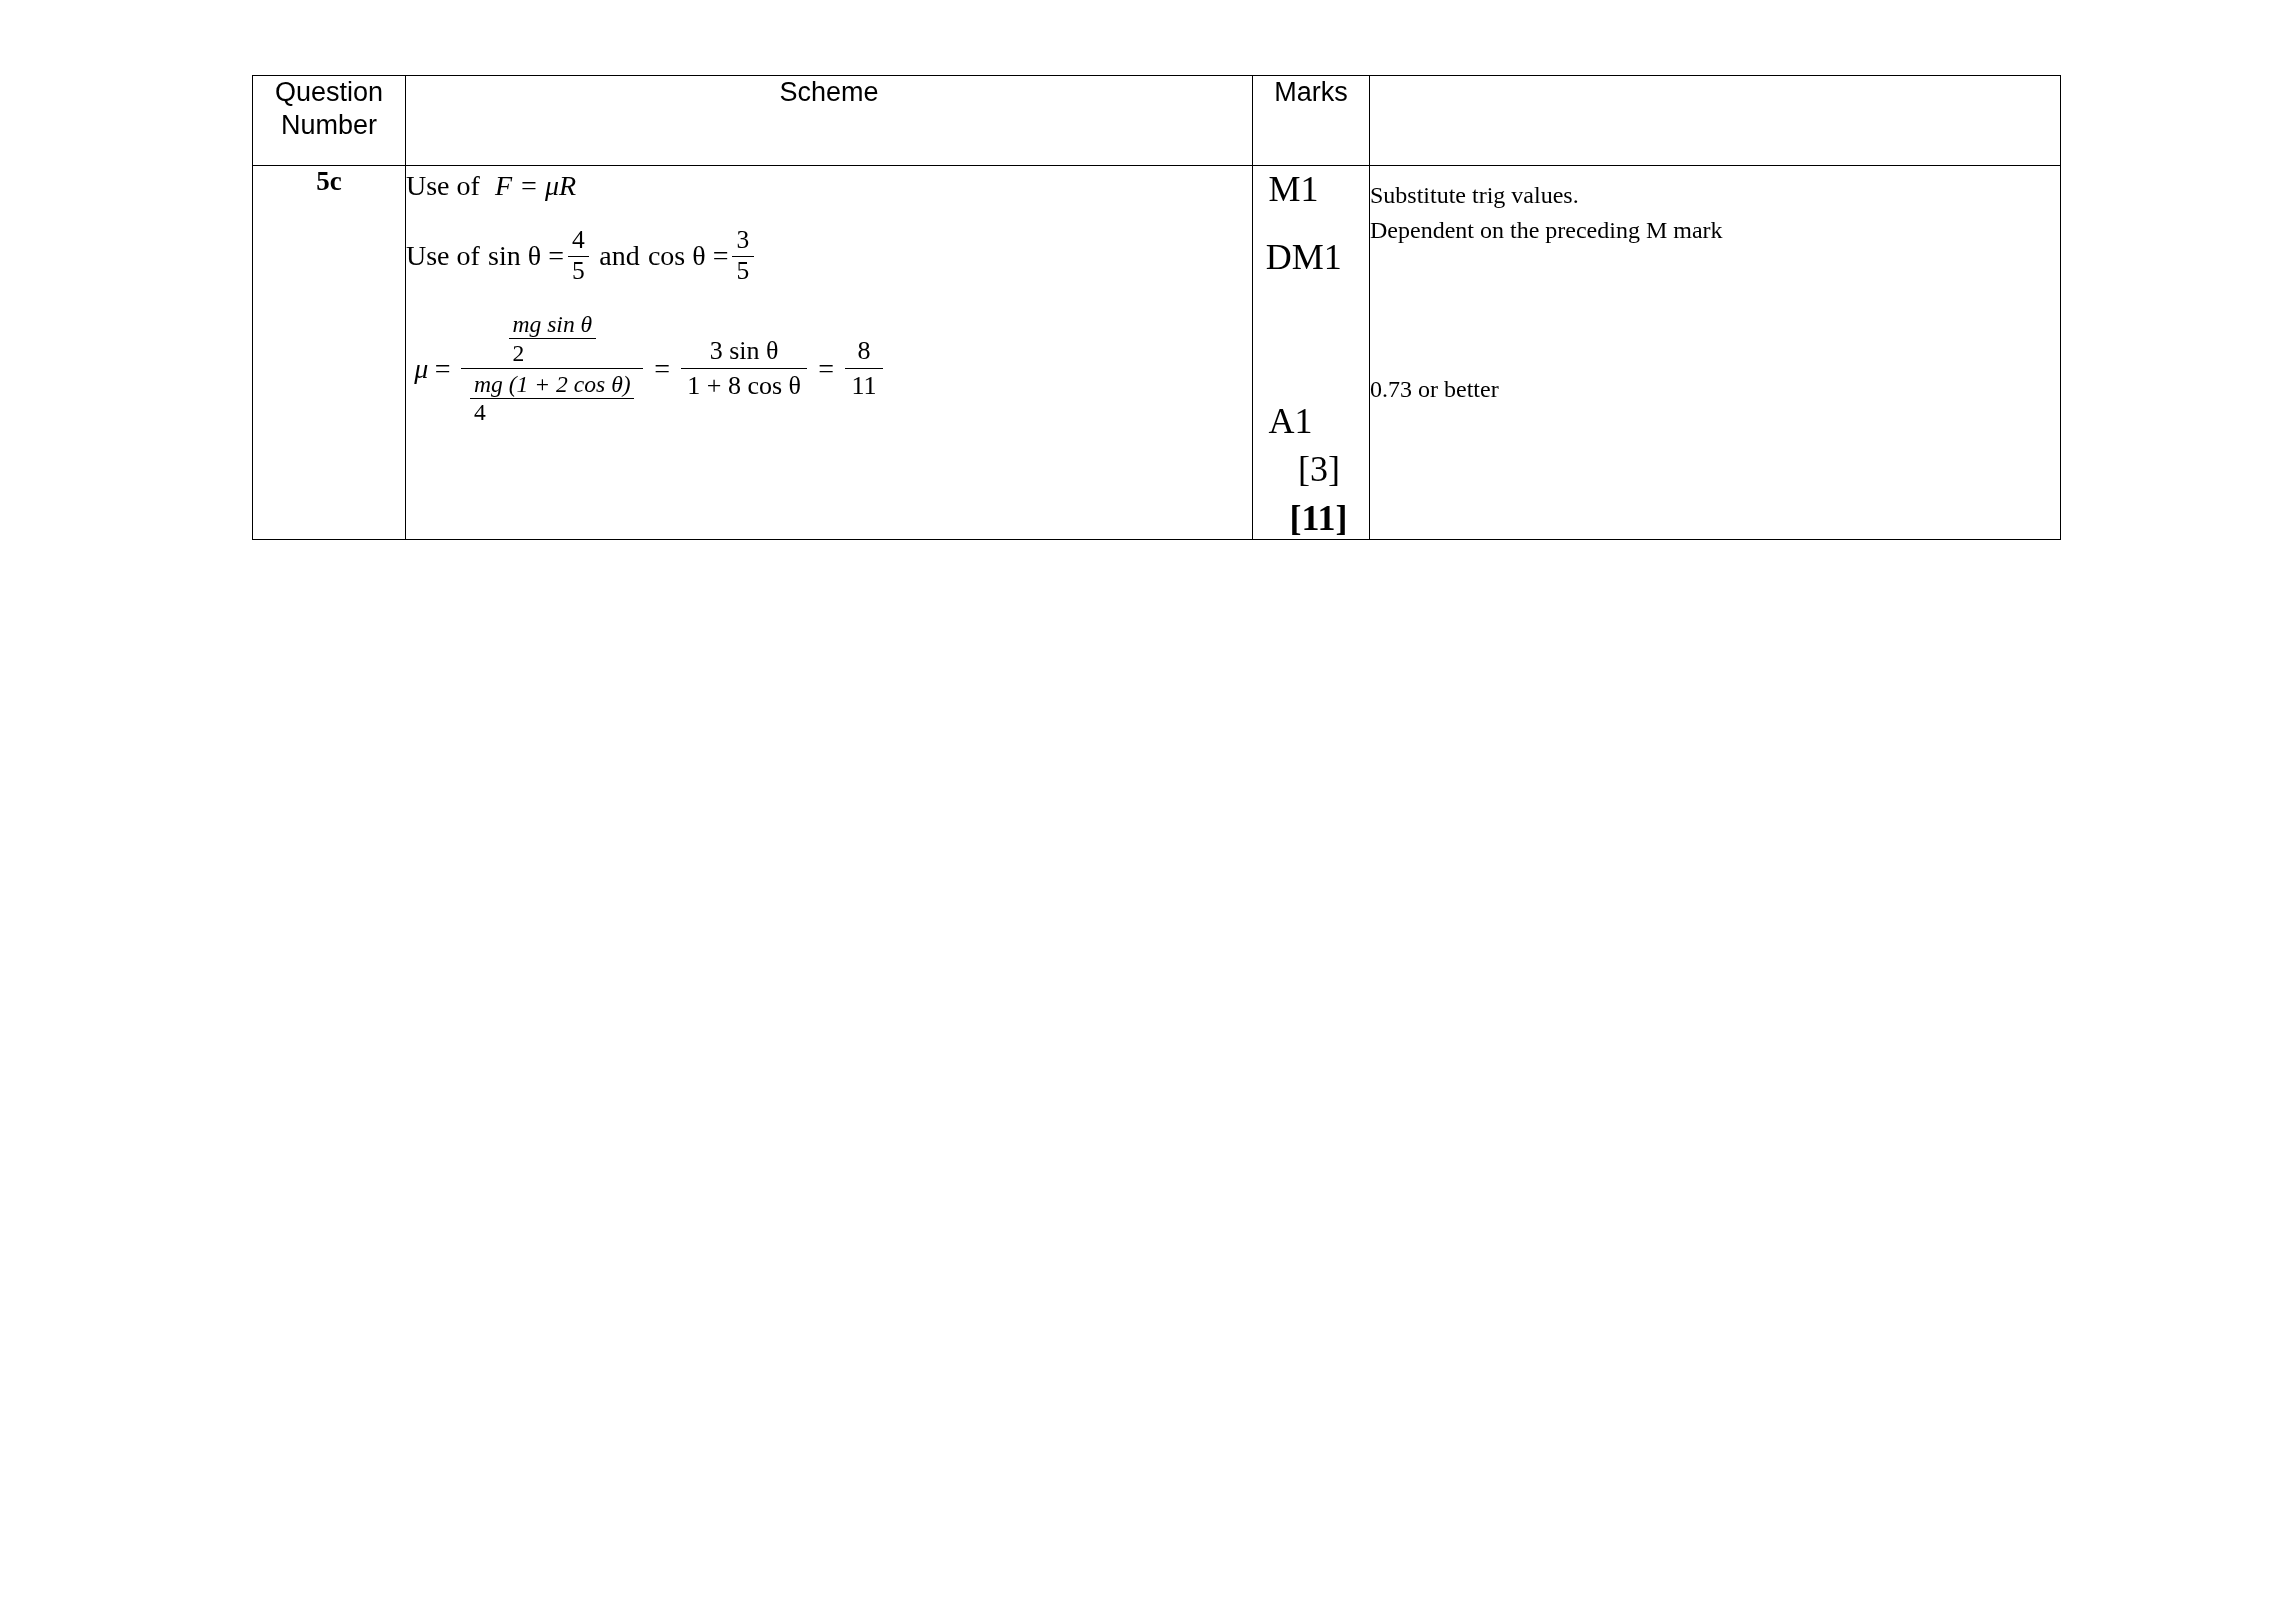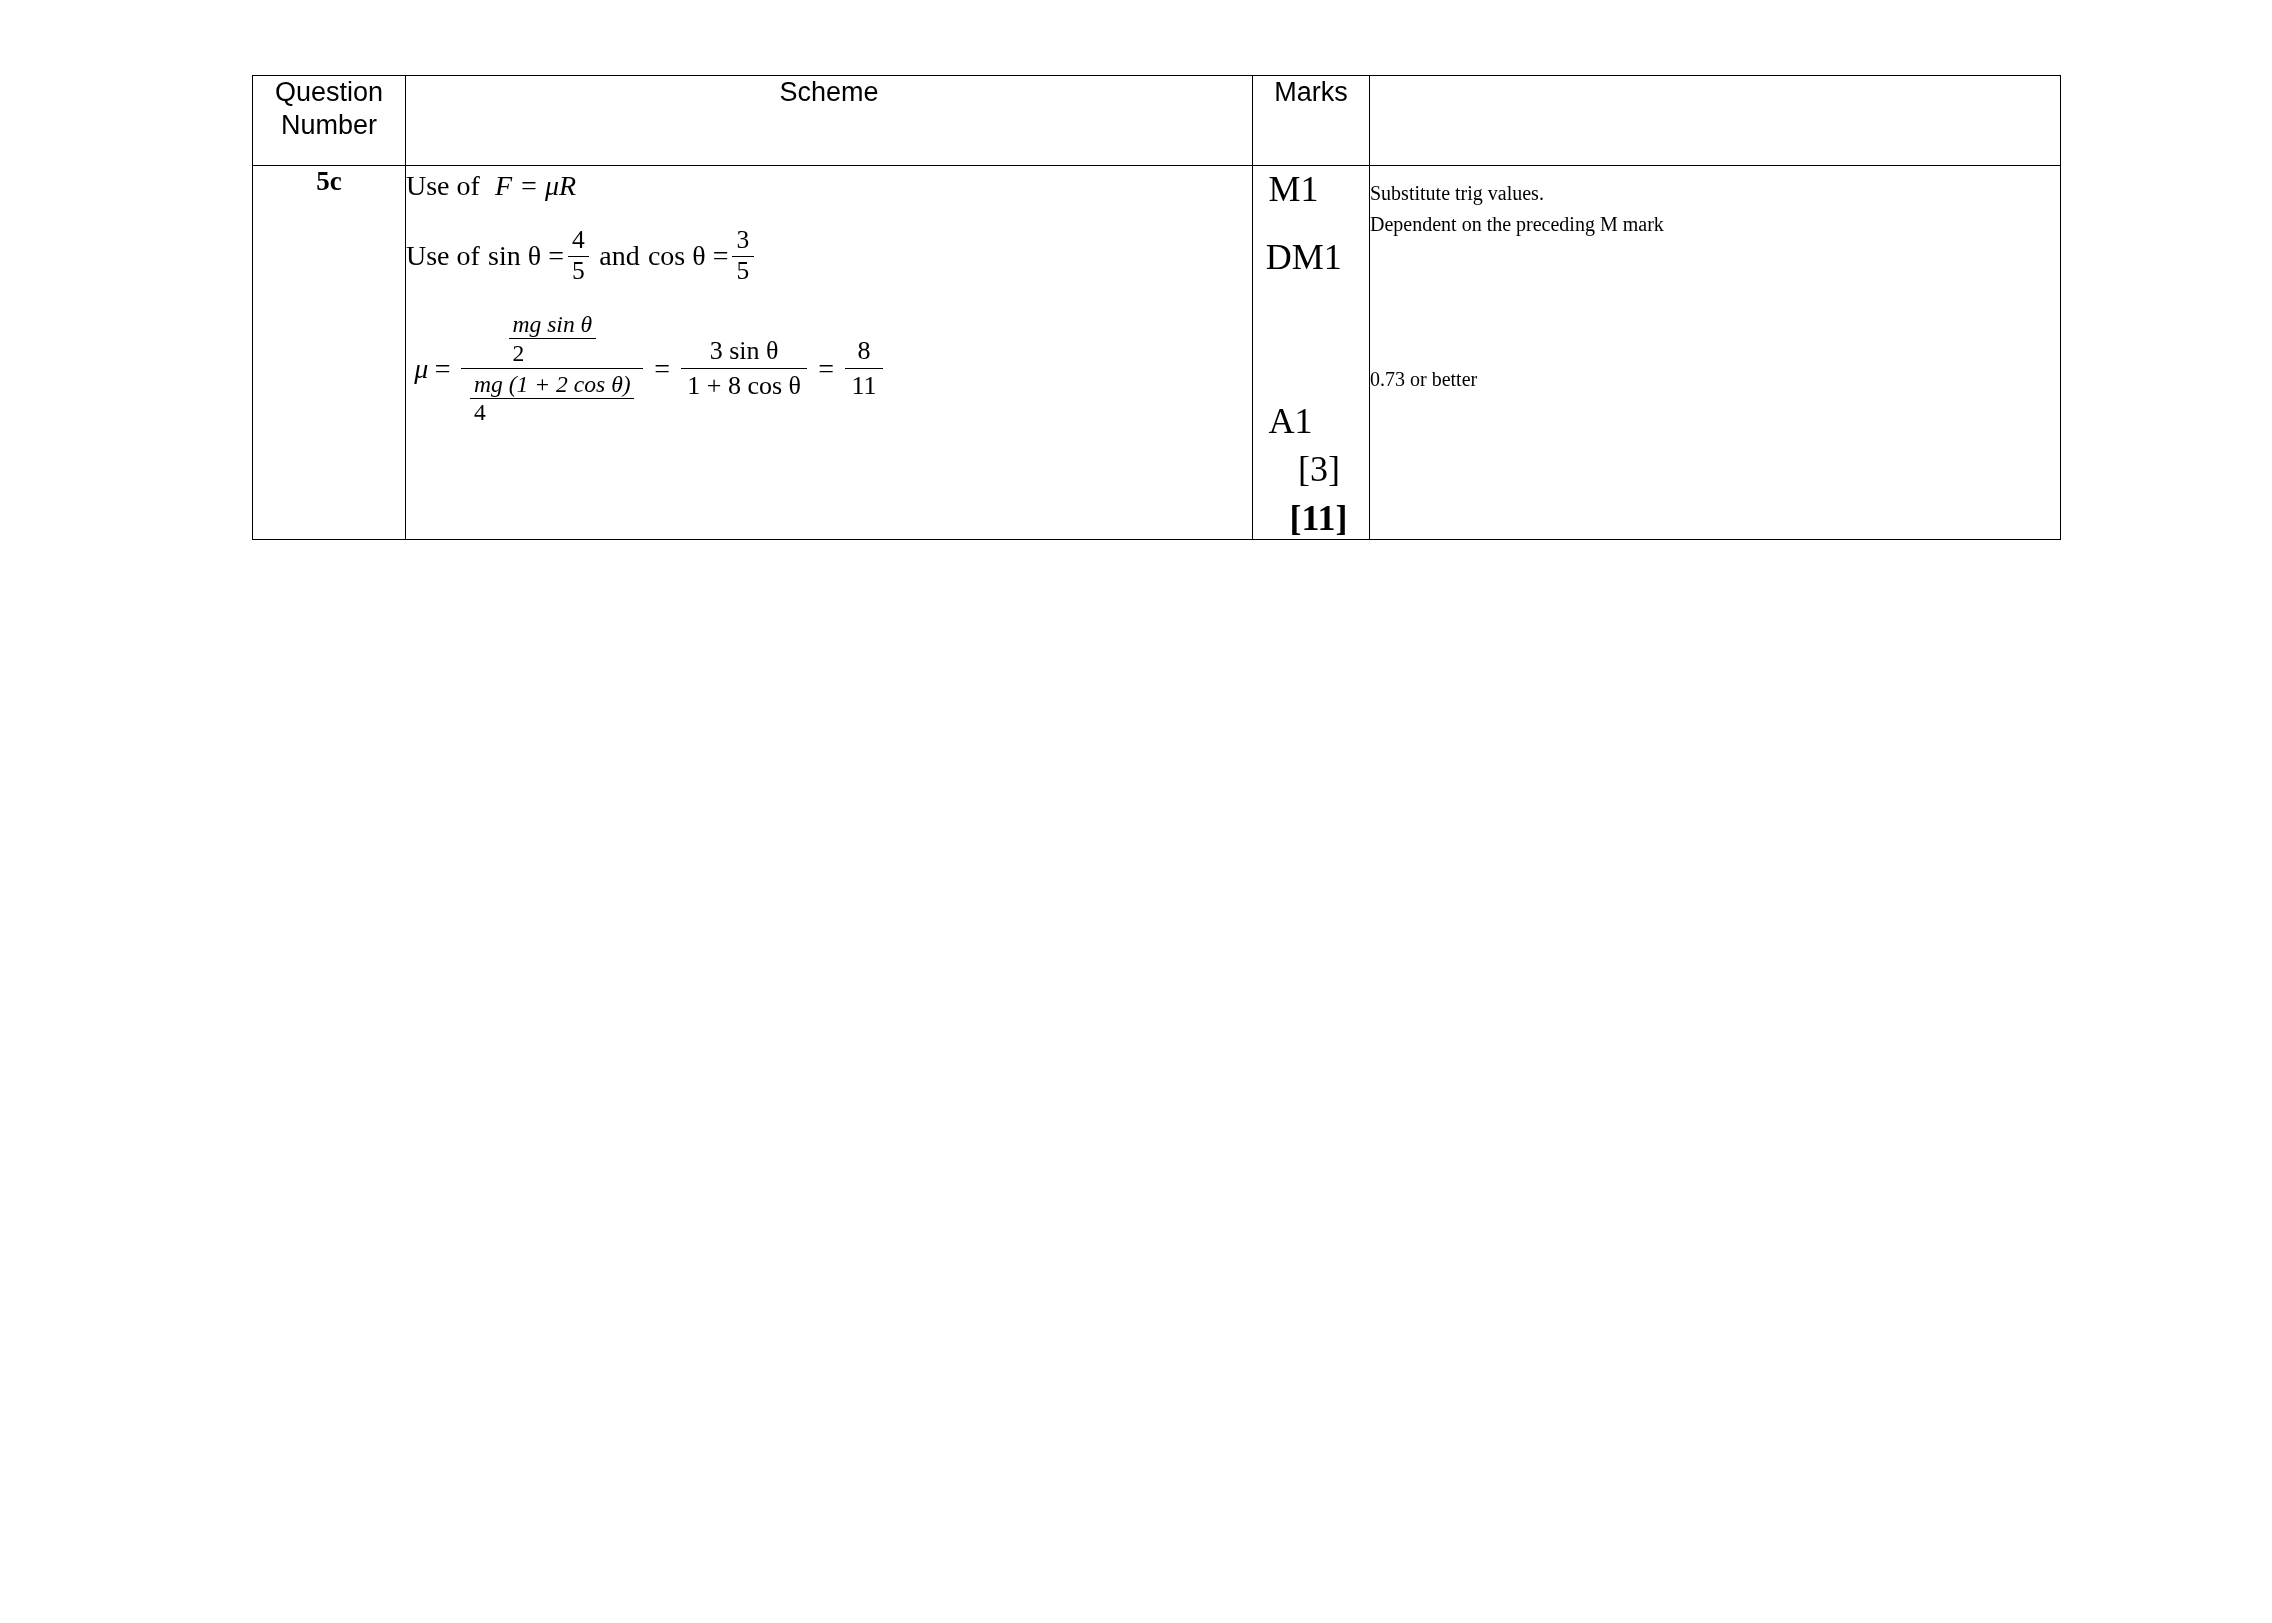--- a/index.html
+++ b/index.html
@@ -64,21 +64,21 @@
     font-size: 28px;
     height: 345px;
   }
   .marks-cell {
     padding: 13.6px 0 0 0;
     font-size: 36px;
     text-align: left;
   }
   .notes-cell {
     padding: 13.6px 0 0 16.4px;
-    font-size: 20px;
+    font-size: 24px;
   }
 
   .line1 { margin: 3.6px 0 0 0; }
   .line2 { margin: 25.5px 0 0 0; display: flex; align-items: center; }
   .muline { margin: 27px 0 0 8.2px; display: flex; align-items: center; }
   .mi { font-style: italic; }
 
   
   .frac {
     display: inline-flex;

